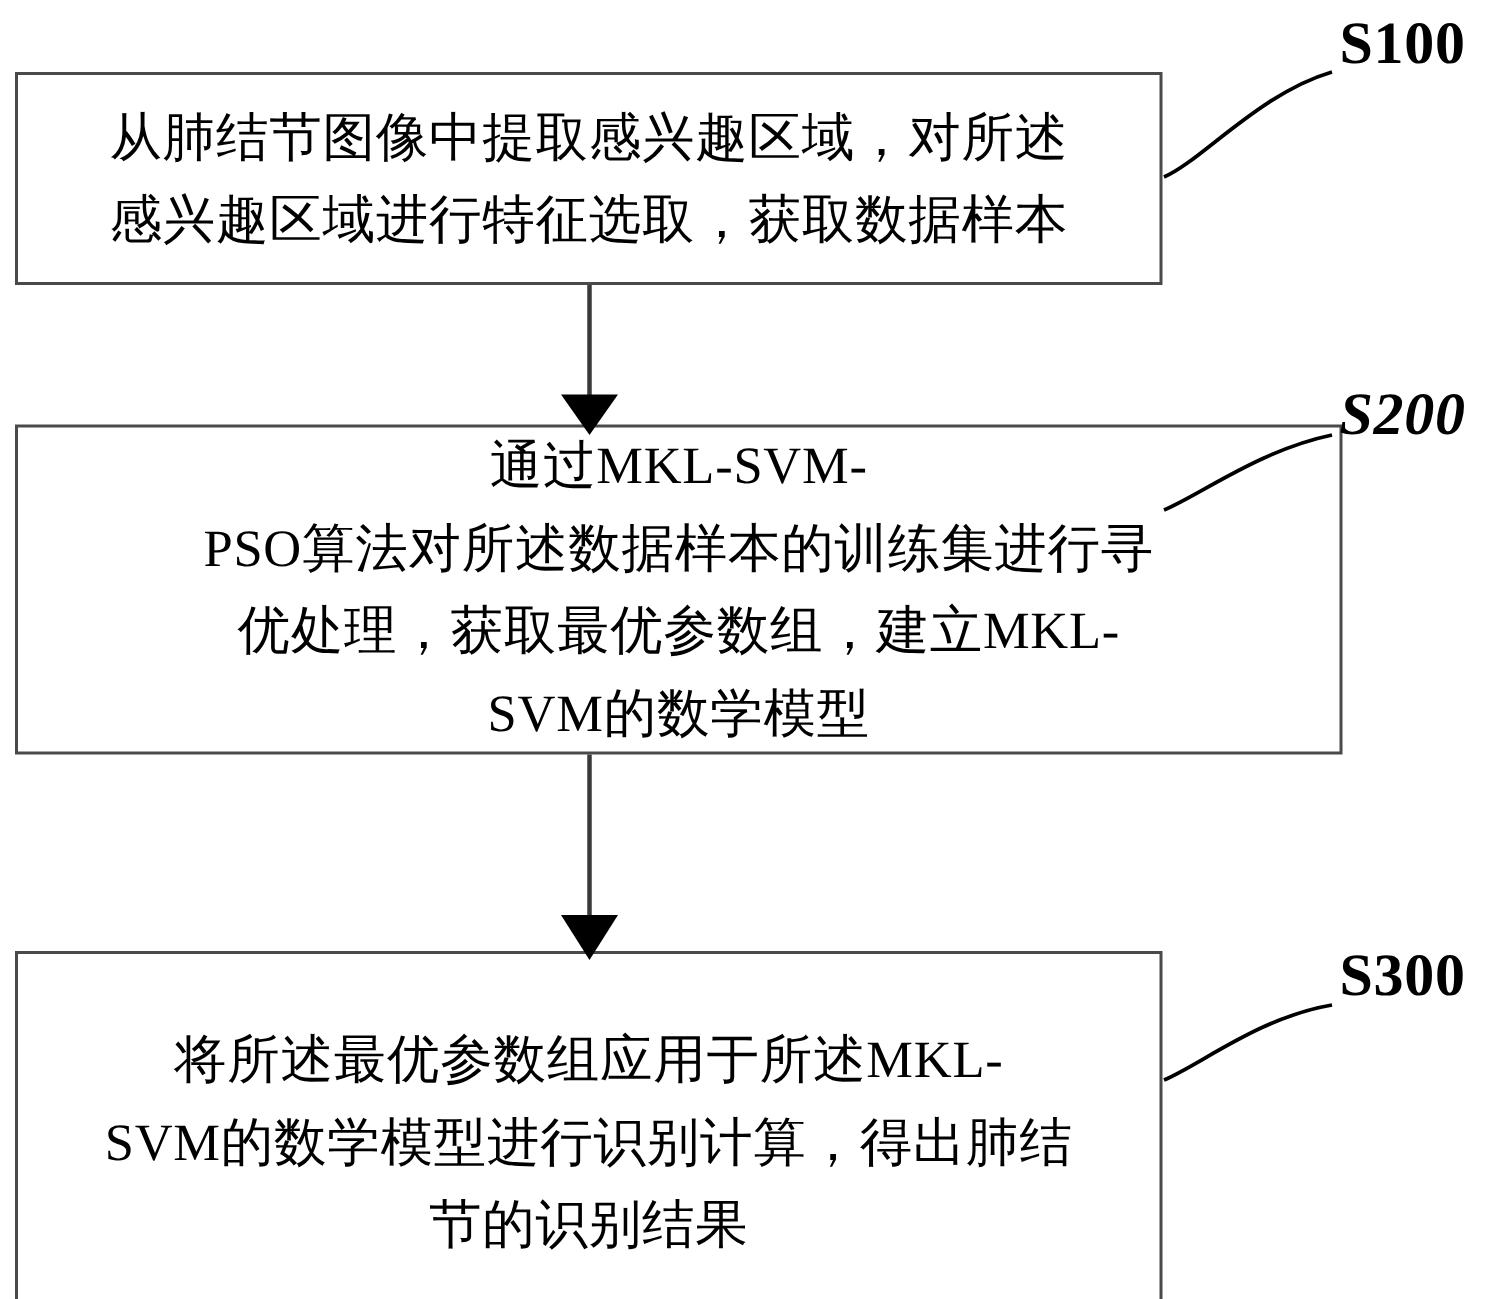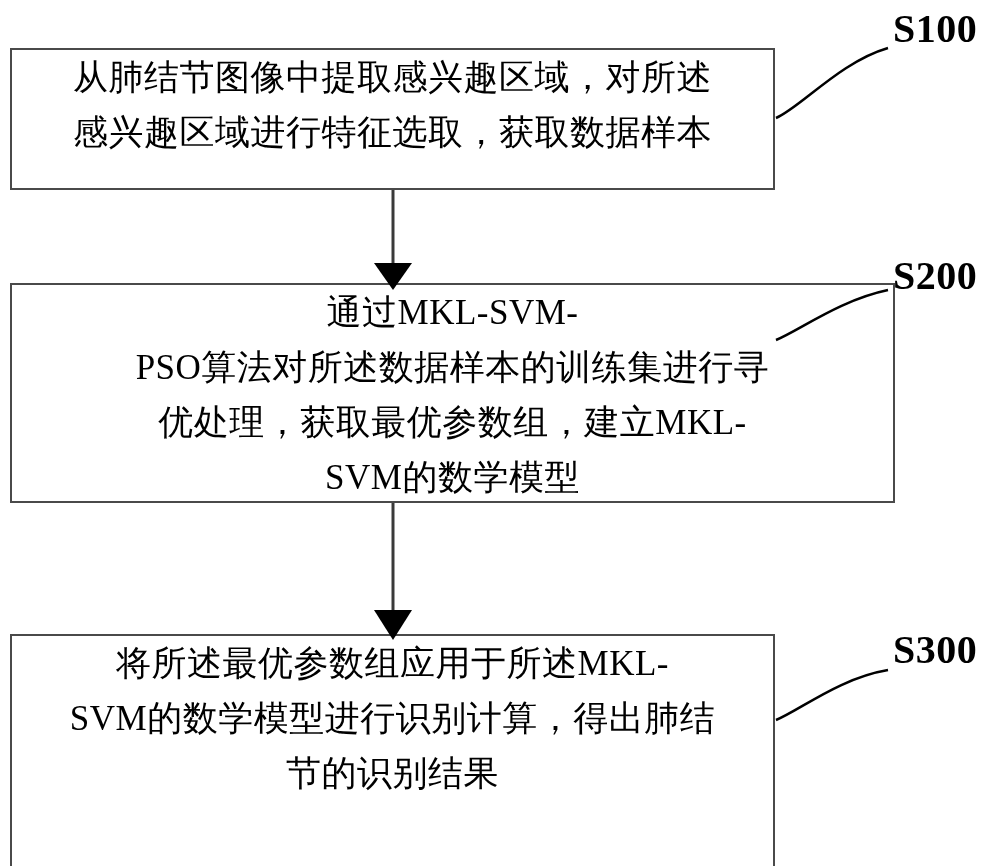--- a/index.html
+++ b/index.html
@@ -16,21 +16,21 @@
     height: 866px;
     background: #ffffff;
     overflow: hidden;
   }
   .flow-box {
     position: absolute;
     box-sizing: border-box;
     border: 2px solid #4a4a4a;
     background: #ffffff;
     display: flex;
-    align-items: flex-start;
+    align-items: center;
     justify-content: center;
   }
   .box-text {
     font-family: "Liberation Serif", "DejaVu Serif", serif;
     font-size: 35px;
     line-height: 55px;
     color: #000000;
     text-align: center;
     width: 100%;
     padding: 0 12px;
@@ -46,21 +46,21 @@
     position: absolute;
     font-family: "Liberation Serif", "DejaVu Serif", serif;
     font-size: 40px;
     font-weight: bold;
     color: #000000;
     letter-spacing: 0.5px;
     white-space: nowrap;
     text-align: right;
   }
   #label1 { left: 893px; top: 5px; }
-  #label2 { left: 893px; top: 252px; }
+  #label2 { left: 893px; top: 252px; font-style: italic; }
   #label3 { left: 893px; top: 626px; }
 
   .vector-layer {
     position: absolute;
     left: 0;
     top: 0;
     width: 1000px;
     height: 866px;
     pointer-events: none;
   }

